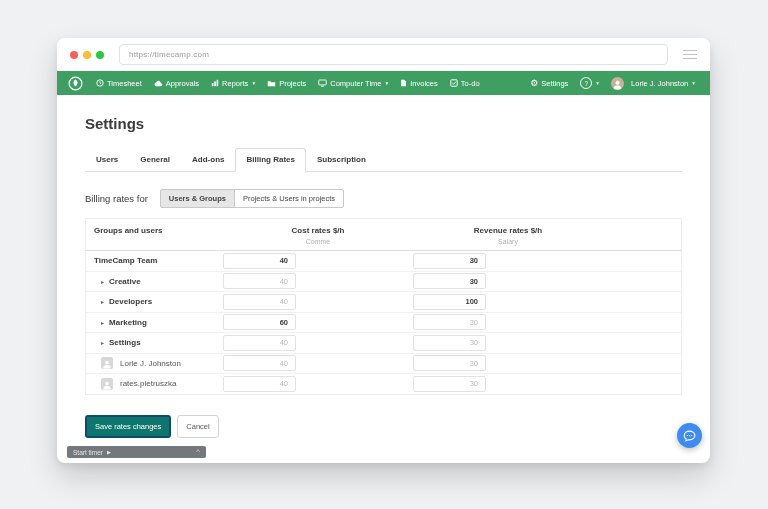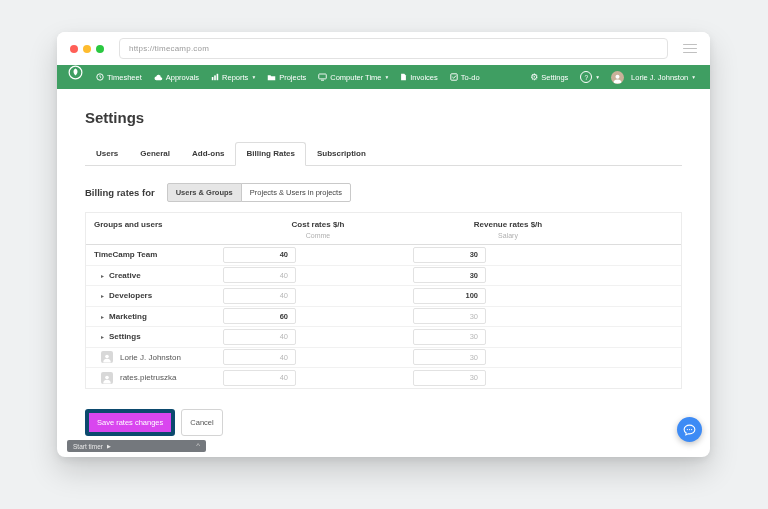--- a/index.html
+++ b/index.html
@@ -1,46 +1,46 @@
 <!DOCTYPE html>
 <html><head>
 <meta charset="utf-8">
 <style>
   html,body{margin:0;padding:0}
   body{width:768px;height:509px;background:#eff1f2;font-family:"Liberation Sans",sans-serif;position:relative;overflow:hidden}
-  .window{position:absolute;left:57px;top:32px;width:653px;height:425px;background:#fff;border-radius:8px;
+  .window{position:absolute;left:57px;top:38px;width:653px;height:425px;background:#fff;border-radius:8px;
     box-shadow:0 14px 30px rgba(0,0,0,.16),0 3px 8px rgba(0,0,0,.08);overflow:hidden}
   
   .chrome{height:33px;display:flex;align-items:center;padding:0 13px;background:#fff}
   .lights{display:flex;gap:5px;flex:0 0 auto}
   .light{width:8px;height:8px;border-radius:50%}
   .light.red{background:#ff5f57}.light.yellow{background:#febc2e}.light.green{background:#2ac840}
   .urlbar{flex:1;margin:0 15px;height:19px;border:1px solid #e2e2e2;border-radius:4px;display:flex;align-items:center;
     padding:0 9px;font-size:8px;color:#9b9b9b;letter-spacing:.2px;background:#fff}
   .hamburger{width:14px;display:flex;flex-direction:column;gap:2.5px;cursor:pointer}
   .hamburger span{display:block;height:1.5px;background:#c0c0c0;border-radius:1px}
   
-  .navbar{height:24px;background:#3f9e62;display:flex;align-items:flex-start;padding:0 9px;color:#fff}
+  .navbar{height:24px;background:#3f9e62;display:flex;align-items:center;padding:0 9px;color:#fff}
   .brand{display:flex;align-items:center;margin:0 7px 0 2px;cursor:pointer}
   .nav-item{display:flex;align-items:center;gap:3px;font-size:7.5px;padding:0 6px;height:24px;cursor:pointer;white-space:nowrap}
   .nicon{display:flex;align-items:center}
   .caret{font-size:5.5px;opacity:.95;margin-left:1px}
   .nav-right{margin-left:auto;display:flex;align-items:center}
   .help-circle{width:10px;height:10px;border:1px solid #fff;border-radius:50%;font-size:6.5px;display:flex;align-items:center;justify-content:center}
   .gear{font-size:9px;line-height:1}
   .nav-avatar{width:13px;height:13px;border-radius:50%;background:#c9b199;display:flex;align-items:flex-end;justify-content:center;overflow:hidden;margin-right:4px}
   
   .content{padding:14px 28px 0}
   .page-title{font-size:15px;font-weight:bold;color:#3a3a3a;margin:6px 0 16px}
   .tabs{display:flex;border-bottom:1px solid #ddd}
   .tab{font-size:8px;font-weight:bold;color:#3a3a3a;padding:6px 10px 7px;margin-bottom:-1px;cursor:pointer;
     border:1px solid transparent;border-radius:3px 3px 0 0}
   .tab.active{background:#fff;border-color:#ddd;border-bottom-color:#fff}
   .billing-row{display:flex;align-items:center;margin-top:17px}
-  .billing-label{font-size:9.5px;font-weight:bold;color:#3a3a3a;margin-right:12px}
+  .billing-label{font-size:9.5px;font-weight:normal;color:#3a3a3a;margin-right:12px}
   .toggle-group{display:flex}
   .toggle{font-size:7.5px;padding:4px 8px;border:1px solid #c9c9c9;background:#fff;color:#444;cursor:pointer;font-family:inherit}
   .toggle.active{background:#e6e6e6;font-weight:bold}
   .toggle:first-child{border-radius:2px 0 0 2px}
   .toggle:last-child{border-radius:0 2px 2px 0;margin-left:-1px}
   
   .rates-table{margin-top:10px;border:1px solid #ececec;background:#fff}
   .thead{padding:7px 8px 0;border-bottom:1px solid #ddd}
   .thr{display:flex;align-items:center}
   .th-name{flex:1;font-size:8px;font-weight:bold;color:#3a3a3a}
@@ -59,21 +59,21 @@
   .chev{font-size:6px;color:#666;margin-right:5px;cursor:pointer}
   .row-avatar{width:12px;height:12px;border-radius:2px;background:#d8d8d8;margin-right:7px;display:flex;align-items:flex-end;justify-content:center;overflow:hidden}
   .cell-rate{width:190px;display:flex;justify-content:flex-start}
   .rate-input{width:64px;height:14px;border:1px solid #e2e2e2;border-radius:2px;font-size:7.5px;text-align:right;
     padding:0 7px 0 0;font-family:"Liberation Sans",sans-serif;outline:none;background:#fff}
   .rate-input.strong{color:#3a3a3a;font-weight:bold}
   .rate-input.muted{color:#b8b8b8}
   
   .actions{display:flex;gap:6px;margin-top:20px}
   .btn{font-size:7.5px;padding:5px 8px;border-radius:3px;cursor:pointer;font-family:inherit}
-  .btn-save{background:#d946ef;border:4px solid #0c4a6e;color:#fff}
+  .btn-save{background:#0f766e;border:2px solid #0c4a6e;color:#fff}
   .btn-cancel{background:#fff;border:1px solid #d4d4d4;color:#555}
   
   .start-timer{position:absolute;left:10px;bottom:5px;width:127px;height:12px;background:rgba(104,109,114,.92);
     border-radius:2px;display:flex;align-items:center;padding:0 6px;color:#e8e8e8;font-size:6.5px}
   .start-timer .play{font-size:5px;margin-left:4px}
   .start-timer .collapse{margin-left:auto;font-size:8px;color:#cfcfcf;line-height:6px;cursor:pointer}
   .chat-bubble{position:absolute;right:8px;bottom:15px;width:25px;height:25px;border-radius:50%;background:#3d8bf5;
     box-shadow:0 2px 6px rgba(0,0,0,.25);display:flex;align-items:center;justify-content:center;cursor:pointer}
 </style>
 </head>

